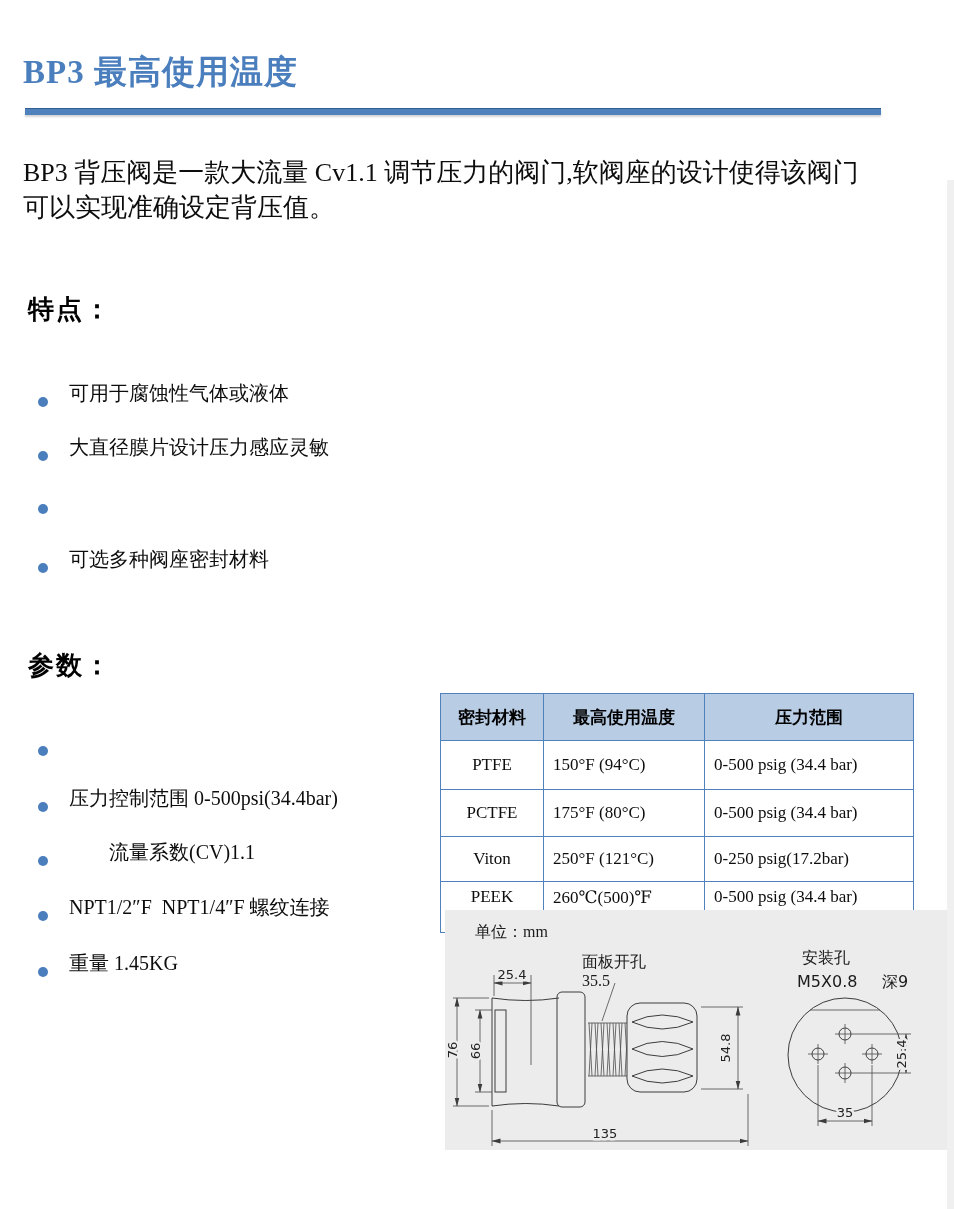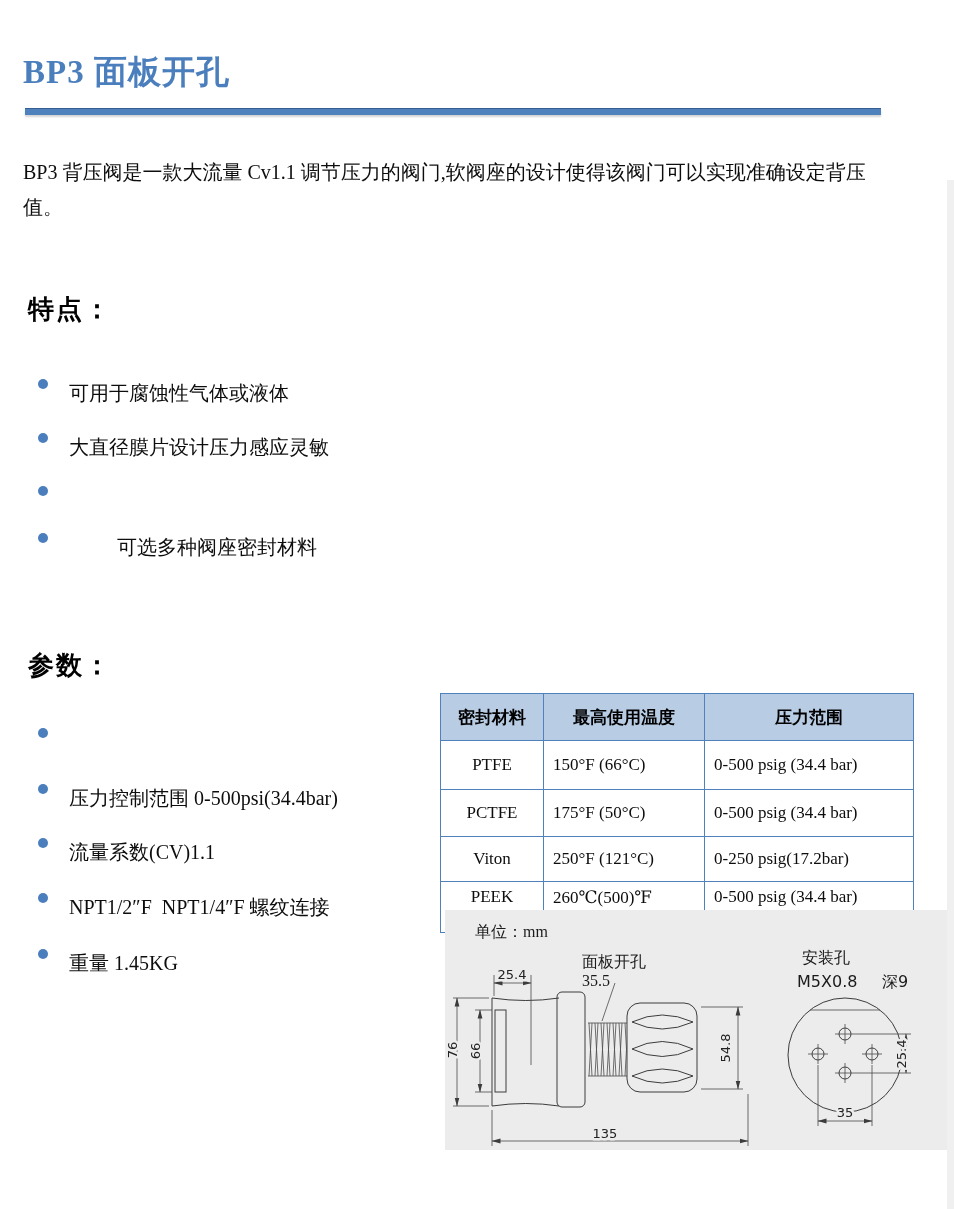--- a/index.html
+++ b/index.html
@@ -13,32 +13,32 @@
   .page-title{
     left:23px;top:50px;font-size:33px;font-weight:bold;color:#4a7ebc;
     letter-spacing:1px;white-space:pre;
   }
   .title-rule{
     left:25px;top:108px;width:856px;height:6px;background:#4f81bd;
     border-top:1px solid #365f91;box-shadow:0 2px 2px rgba(160,160,160,0.45);
   }
   
   .intro{
-    left:23px;top:155px;width:846px;font-size:20px;line-height:35px;color:#0d0d0d;
+    left:23px;top:155px;width:846px;font-size:26px;line-height:35px;color:#0d0d0d;
   }
   
   .sec-heading{
     font-size:26px;font-weight:bold;color:#000;letter-spacing:2px;white-space:pre;
   }
   #features-heading{left:28px;top:292px;}
   #params-heading{left:28px;top:648px;}
   
   .list-item{
     position:absolute;left:38px;height:28px;line-height:28px;
-    display:flex;align-items:flex-start;font-family:Liberation Serif, serif;
+    display:flex;align-items:flex-end;font-family:Liberation Serif, serif;
   }
   .bullet{
     width:10px;height:10px;border-radius:50%;background:#4a7ebc;
     margin-right:21px;flex:0 0 auto;
   }
   .list-label{font-size:20px;color:#0d0d0d;white-space:pre;}
   
   .spec-table-wrap{left:440px;top:693px;}
   table.spec{
     border-collapse:collapse;table-layout:fixed;width:473px;
@@ -73,51 +73,51 @@
   }
   text.mlabel{
     font-family:"DejaVu Sans","Liberation Sans",sans-serif;font-size:16px;fill:#1a1a1a;
   }
   
   .edge-band{left:947px;top:180px;width:7px;height:1029px;background:#f0f0f0;}
 </style>
 </head>
 <body>
 
-<div class="abs page-title">BP3 面板开孔</div>
+<div class="abs page-title">BP3 最高使用温度</div>
 <div class="abs title-rule"></div>
 
 <div class="abs intro">BP3 背压阀是一款大流量 Cv1.1 调节压力的阀门,软阀座的设计使得该阀门可以实现准确设定背压值。</div>
 
 <div class="abs sec-heading" id="features-heading">特点：</div>
 <div class="list-item" style="top:379px;">
   <span class="bullet"></span>
   <span class="list-label">可用于腐蚀性气体或液体</span>
 </div>
 <div class="list-item" style="top:433px;">
   <span class="bullet"></span>
   <span class="list-label">大直径膜片设计压力感应灵敏</span>
 </div>
 <div class="list-item" style="top:486px;">
   <span class="bullet"></span>
 </div>
-<div class="list-item" style="top:533px;gap:48px;">
+<div class="list-item" style="top:545px;">
   <span class="bullet"></span>
   <span class="list-label">可选多种阀座密封材料</span>
 </div>
 
 <div class="abs sec-heading" id="params-heading">参数：</div>
 <div class="list-item" style="top:728px;">
   <span class="bullet"></span>
 </div>
 <div class="list-item" style="top:784px;">
   <span class="bullet"></span>
   <span class="list-label">压力控制范围 0-500psi(34.4bar)</span>
 </div>
-<div class="list-item" style="top:838px;">
+<div class="list-item" style="top:838px;gap:40px;">
   <span class="bullet"></span>
   <span class="list-label">流量系数(CV)1.1</span>
 </div>
 <div class="list-item" style="top:893px;">
   <span class="bullet"></span>
   <span class="list-label">NPT1/2″F  NPT1/4″F 螺纹连接</span>
 </div>
 <div class="list-item" style="top:949px;">
   <span class="bullet"></span>
   <span class="list-label">重量 1.45KG</span>
@@ -131,26 +131,26 @@
         <col style="width:209px">
       </colgroup>
     <tbody>
         <tr>
       <th>密封材料</th>
       <th>最高使用温度</th>
       <th>压力范围</th>
     </tr>
     <tr class="r0">
       <td class="c0">PTFE</td>
-      <td class="c1">150°F (66°C)</td>
+      <td class="c1">150°F (94°C)</td>
       <td class="c2">0-500 psig (34.4 bar)</td>
     </tr>
     <tr class="r1">
       <td class="c0">PCTFE</td>
-      <td class="c1">175°F (50°C)</td>
+      <td class="c1">175°F (80°C)</td>
       <td class="c2">0-500 psig (34.4 bar)</td>
     </tr>
     <tr class="r2">
       <td class="c0">Viton</td>
       <td class="c1">250°F (121°C)</td>
       <td class="c2">0-250 psig(17.2bar)</td>
     </tr>
     <tr class="r3">
       <td class="c0">PEEK</td>
       <td class="c1">260℃(500)℉</td>

